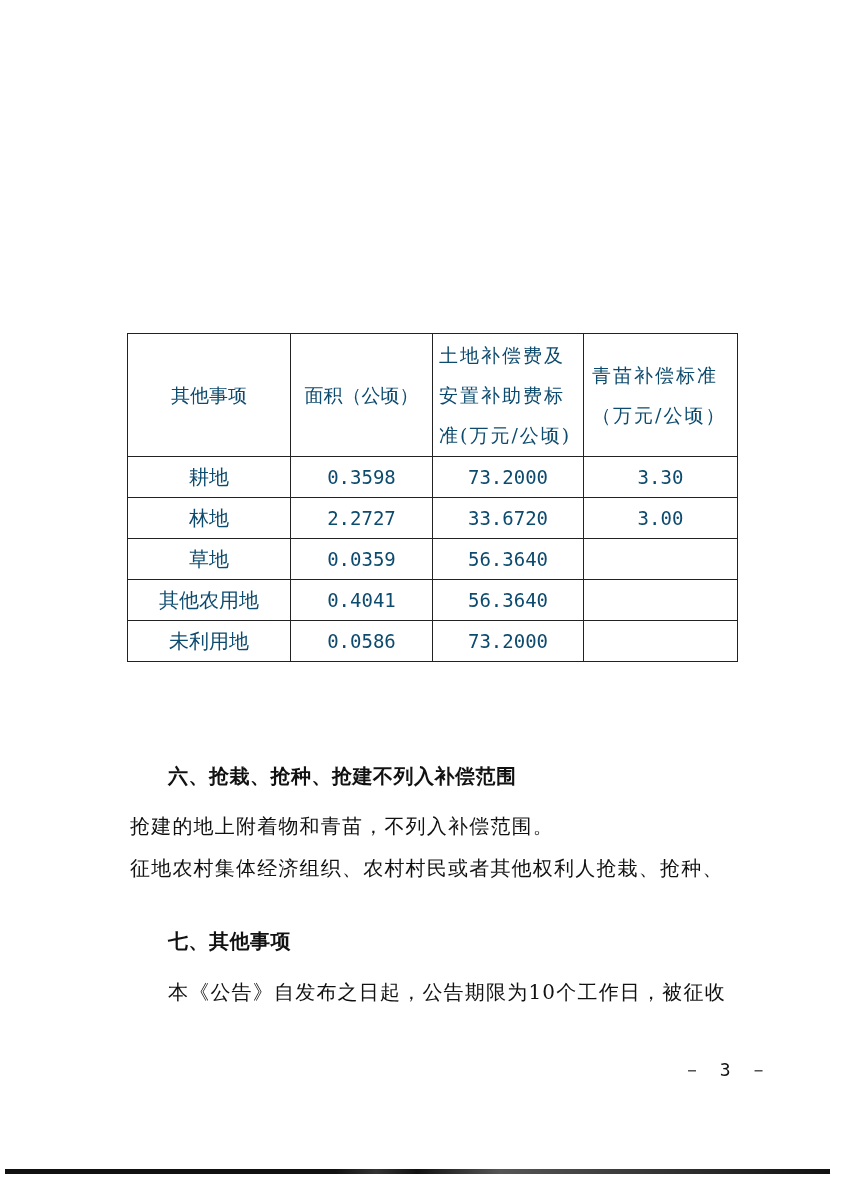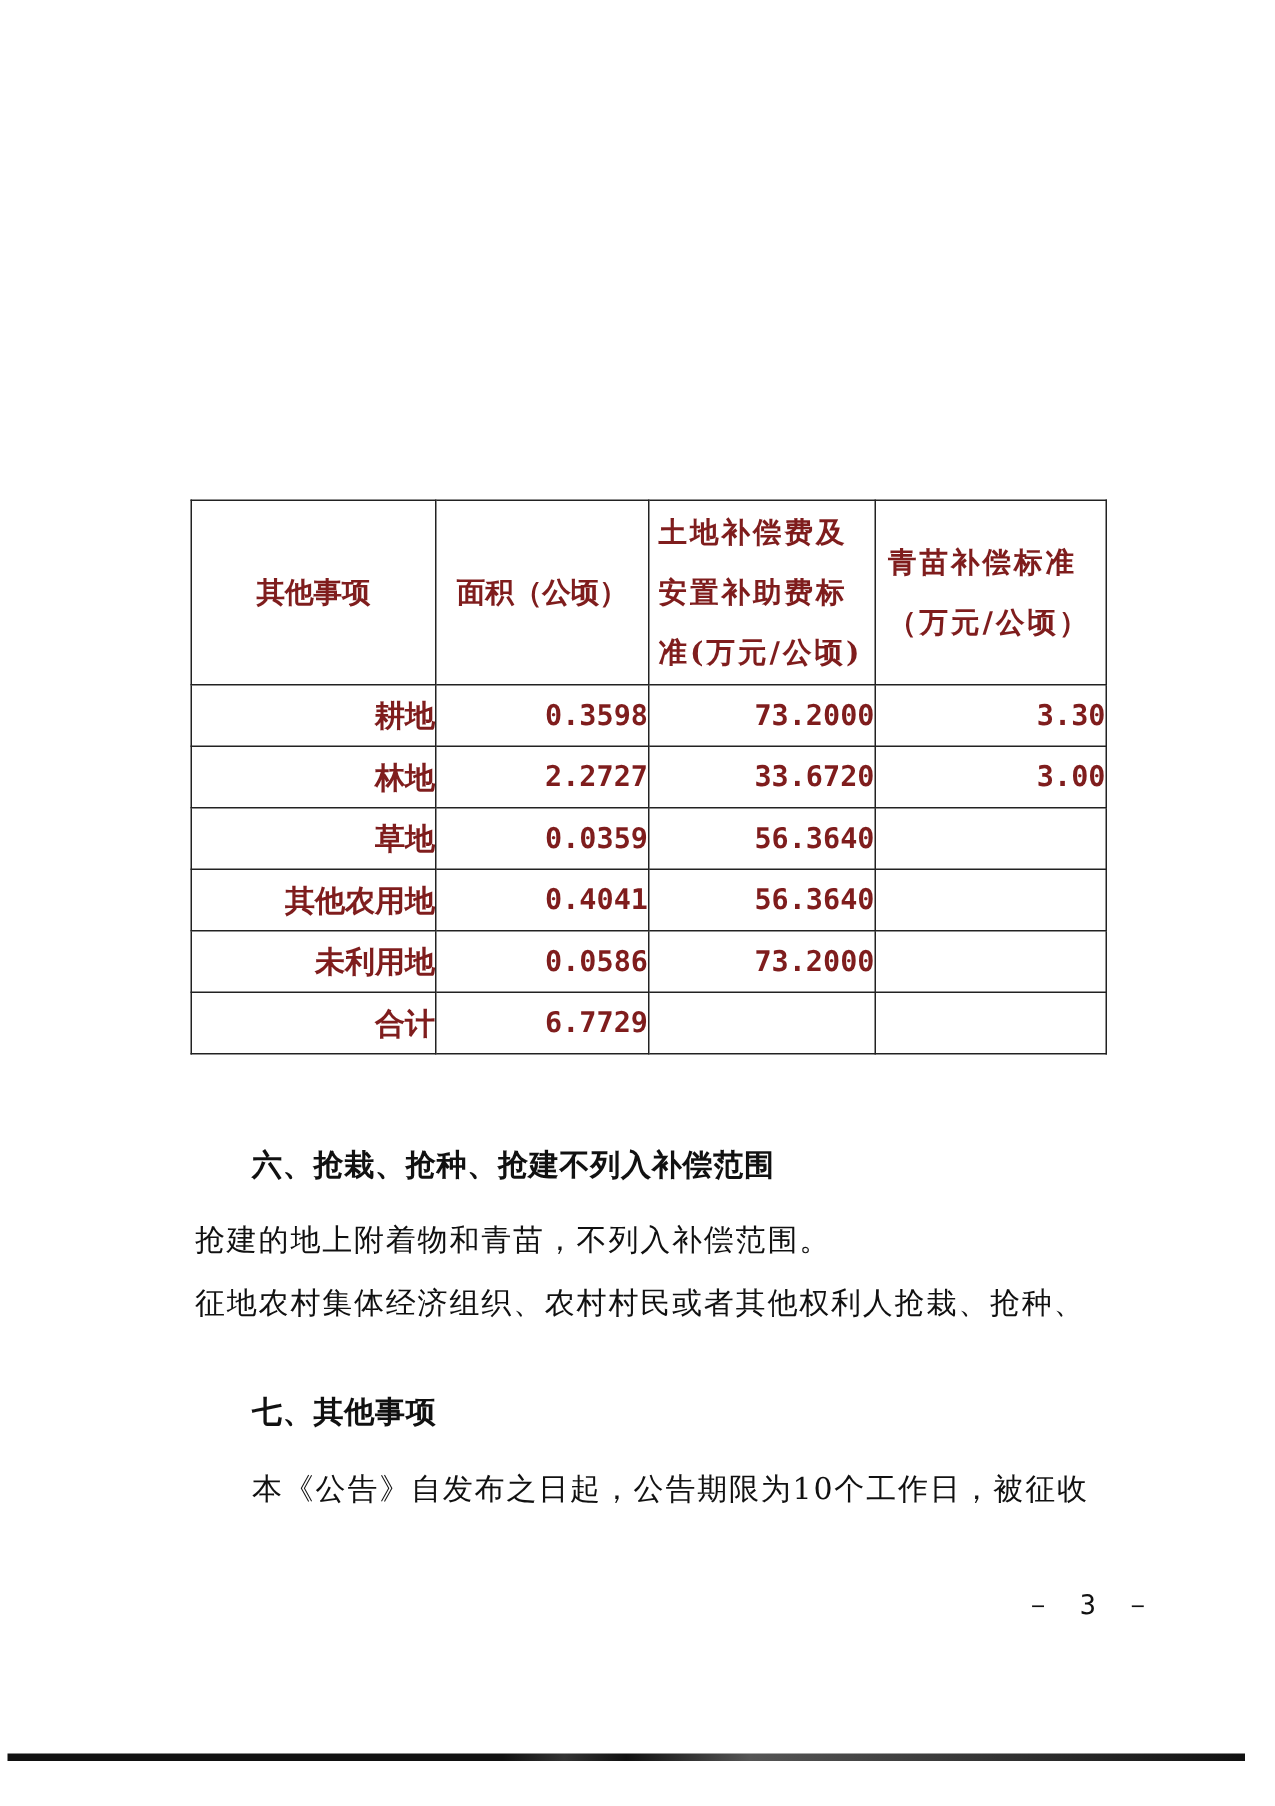--- a/index.html
+++ b/index.html
@@ -8,26 +8,26 @@
       font-family: "DejaVu Serif", "Liberation Serif", serif; color: #111111;
     }
     .page { position: absolute; left: 0; top: 0; width: 850px; height: 1204px; }
 
     table.land {
       position: absolute; left: 127px; top: 333px; width: 610px;
       border-collapse: collapse; table-layout: fixed;
     }
     table.land td, table.land th {
       border: 1.6px solid #222222; text-align: center; vertical-align: middle;
-      font-size: 19px; font-weight: bold; padding: 0; color: #7f1d1d;
+      font-size: 19px; font-weight: normal; padding: 0; color: #0c4a6e;
     }
     table.land th { height: 122px; line-height: 40px; }
     table.land th.pre { white-space: pre-line; text-align: left; padding-left: 6px; letter-spacing: 2px; }
     table.land th.pre.c4 { text-align: left; padding-left: 8px; }
-    table.land td { height: 40px; font-family: "DejaVu Sans Mono", "Liberation Mono", monospace; font-size: 19px; text-align: right; }
+    table.land td { height: 40px; font-family: "DejaVu Sans Mono", "Liberation Mono", monospace; font-size: 19px; }
     table.land td.name { font-family: "DejaVu Serif", "Liberation Serif", serif; font-size: 20px; }
     col.c1 { width: 163px; } col.c2 { width: 142px; } col.c3 { width: 151px; } col.c4 { width: 154px; }
 
     .heading {
       position: absolute; left: 168px; font-size: 20px; font-weight: bold;
       font-family: "DejaVu Sans", "Liberation Sans", sans-serif; letter-spacing: 0.5px;
     }
     .para {
       position: absolute; left: 130px; width: 610px; font-size: 20px; line-height: 42px;
       letter-spacing: 1.2px;
@@ -88,26 +88,20 @@
         <td>0.4041</td>
         <td>56.3640</td>
         <td></td>
       </tr>
       <tr>
         <td class="name">未利用地</td>
         <td>0.0586</td>
         <td>73.2000</td>
         <td></td>
       </tr>
-      <tr>
-        <td class="name">合计</td>
-        <td>6.7729</td>
-        <td></td>
-        <td></td>
-      </tr>
     </tbody>
   </table>
 
   <div class="heading" style="top:763px;">六、抢栽、抢种、抢建不列入补偿范围</div>
 
   <div class="para" style="top:805px;">
     <div>抢建的地上附着物和青苗，不列入补偿范围。</div>
     <div>征地农村集体经济组织、农村村民或者其他权利人抢栽、抢种、</div>
   </div>
 

